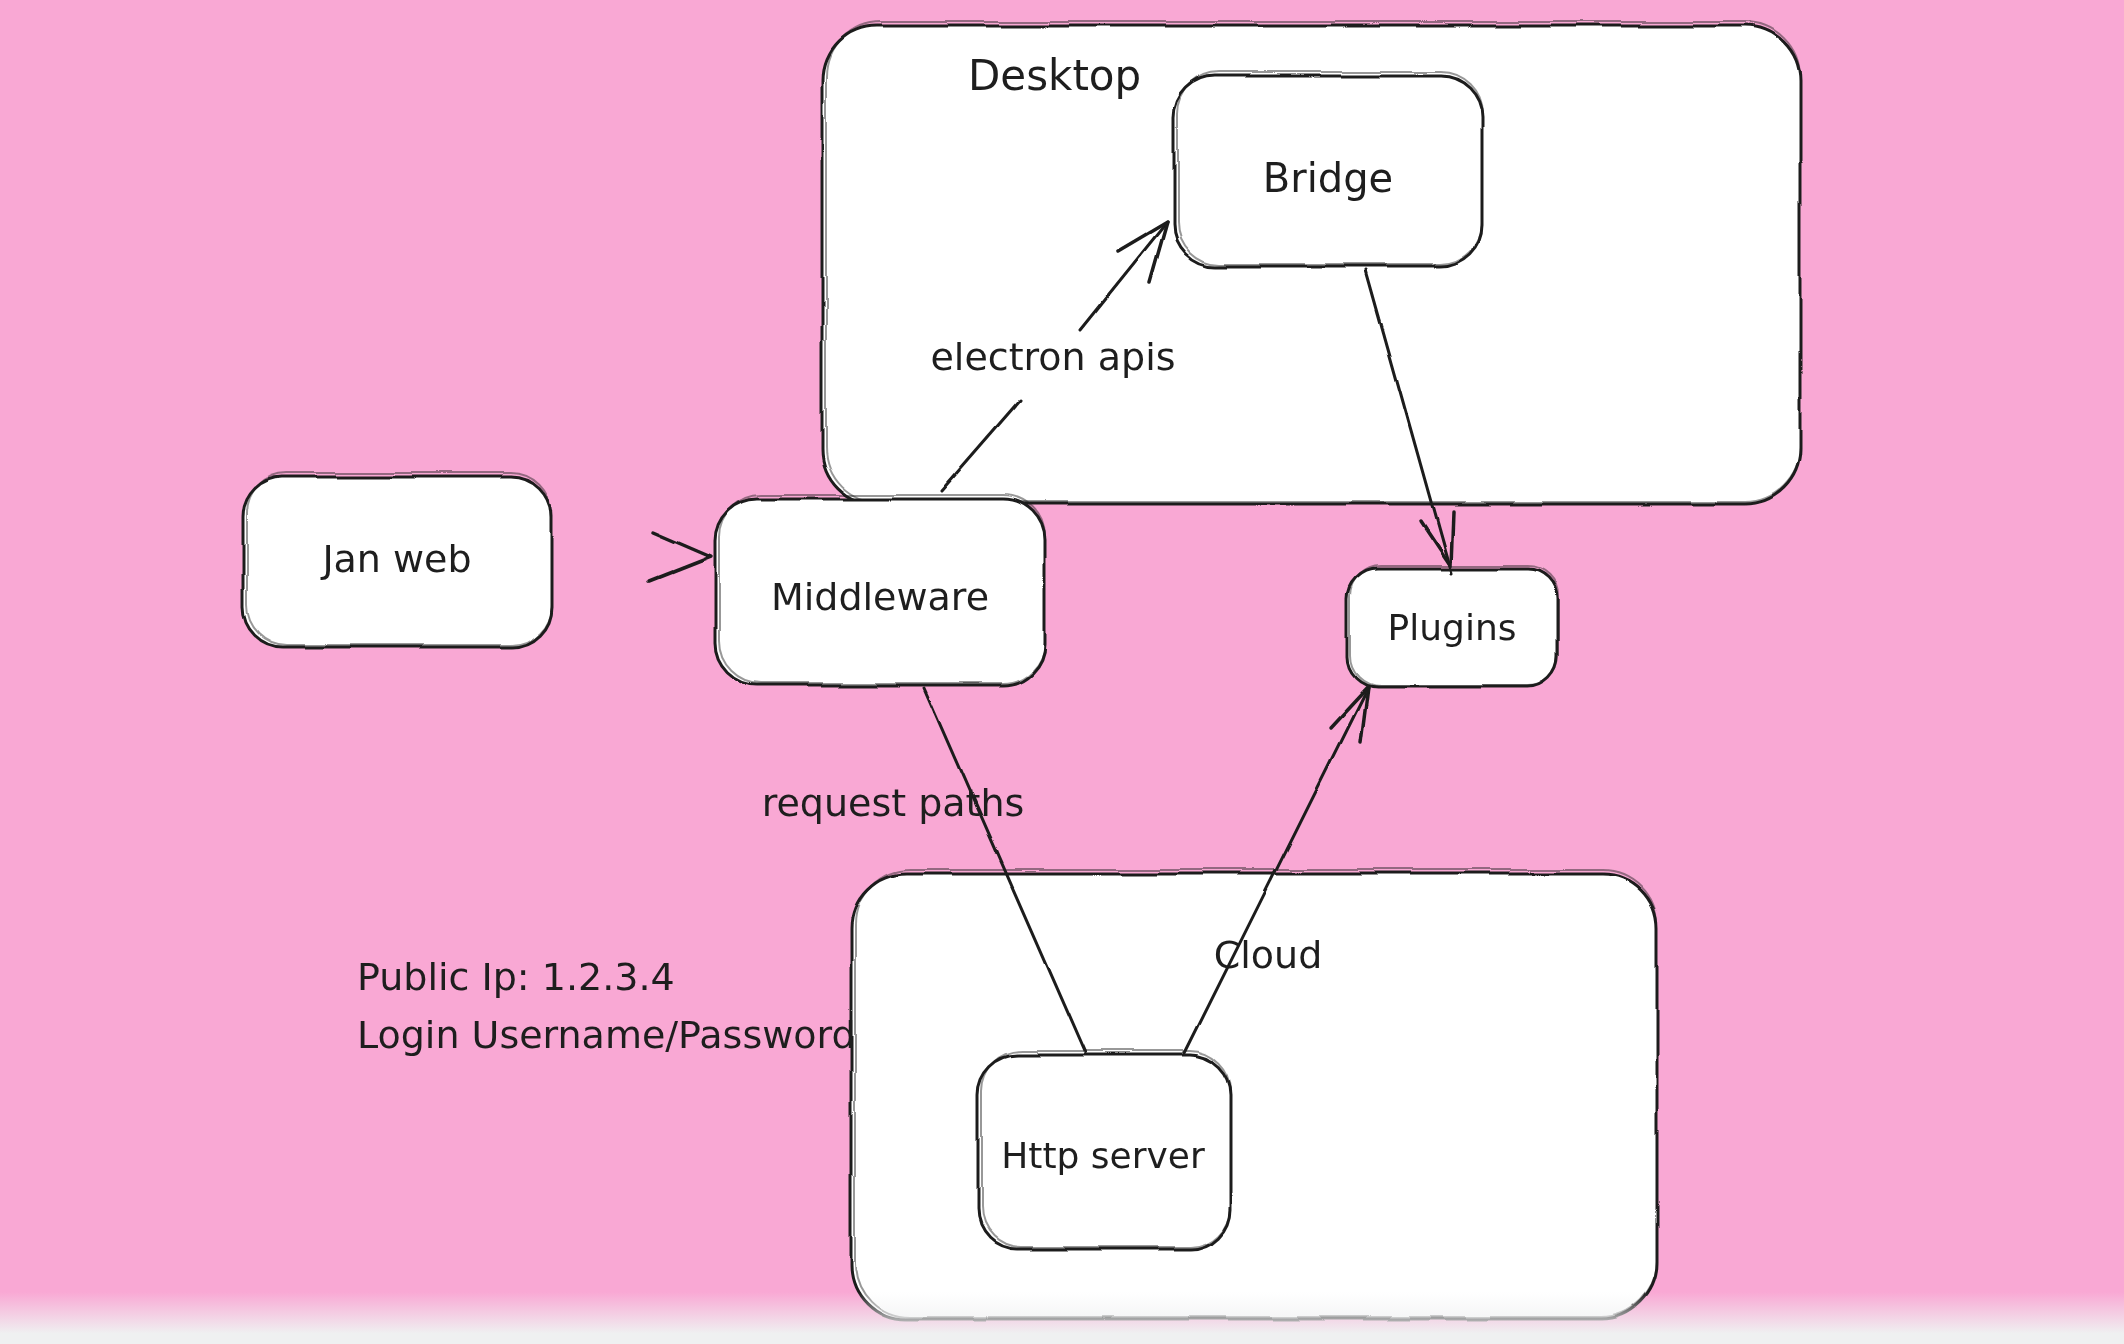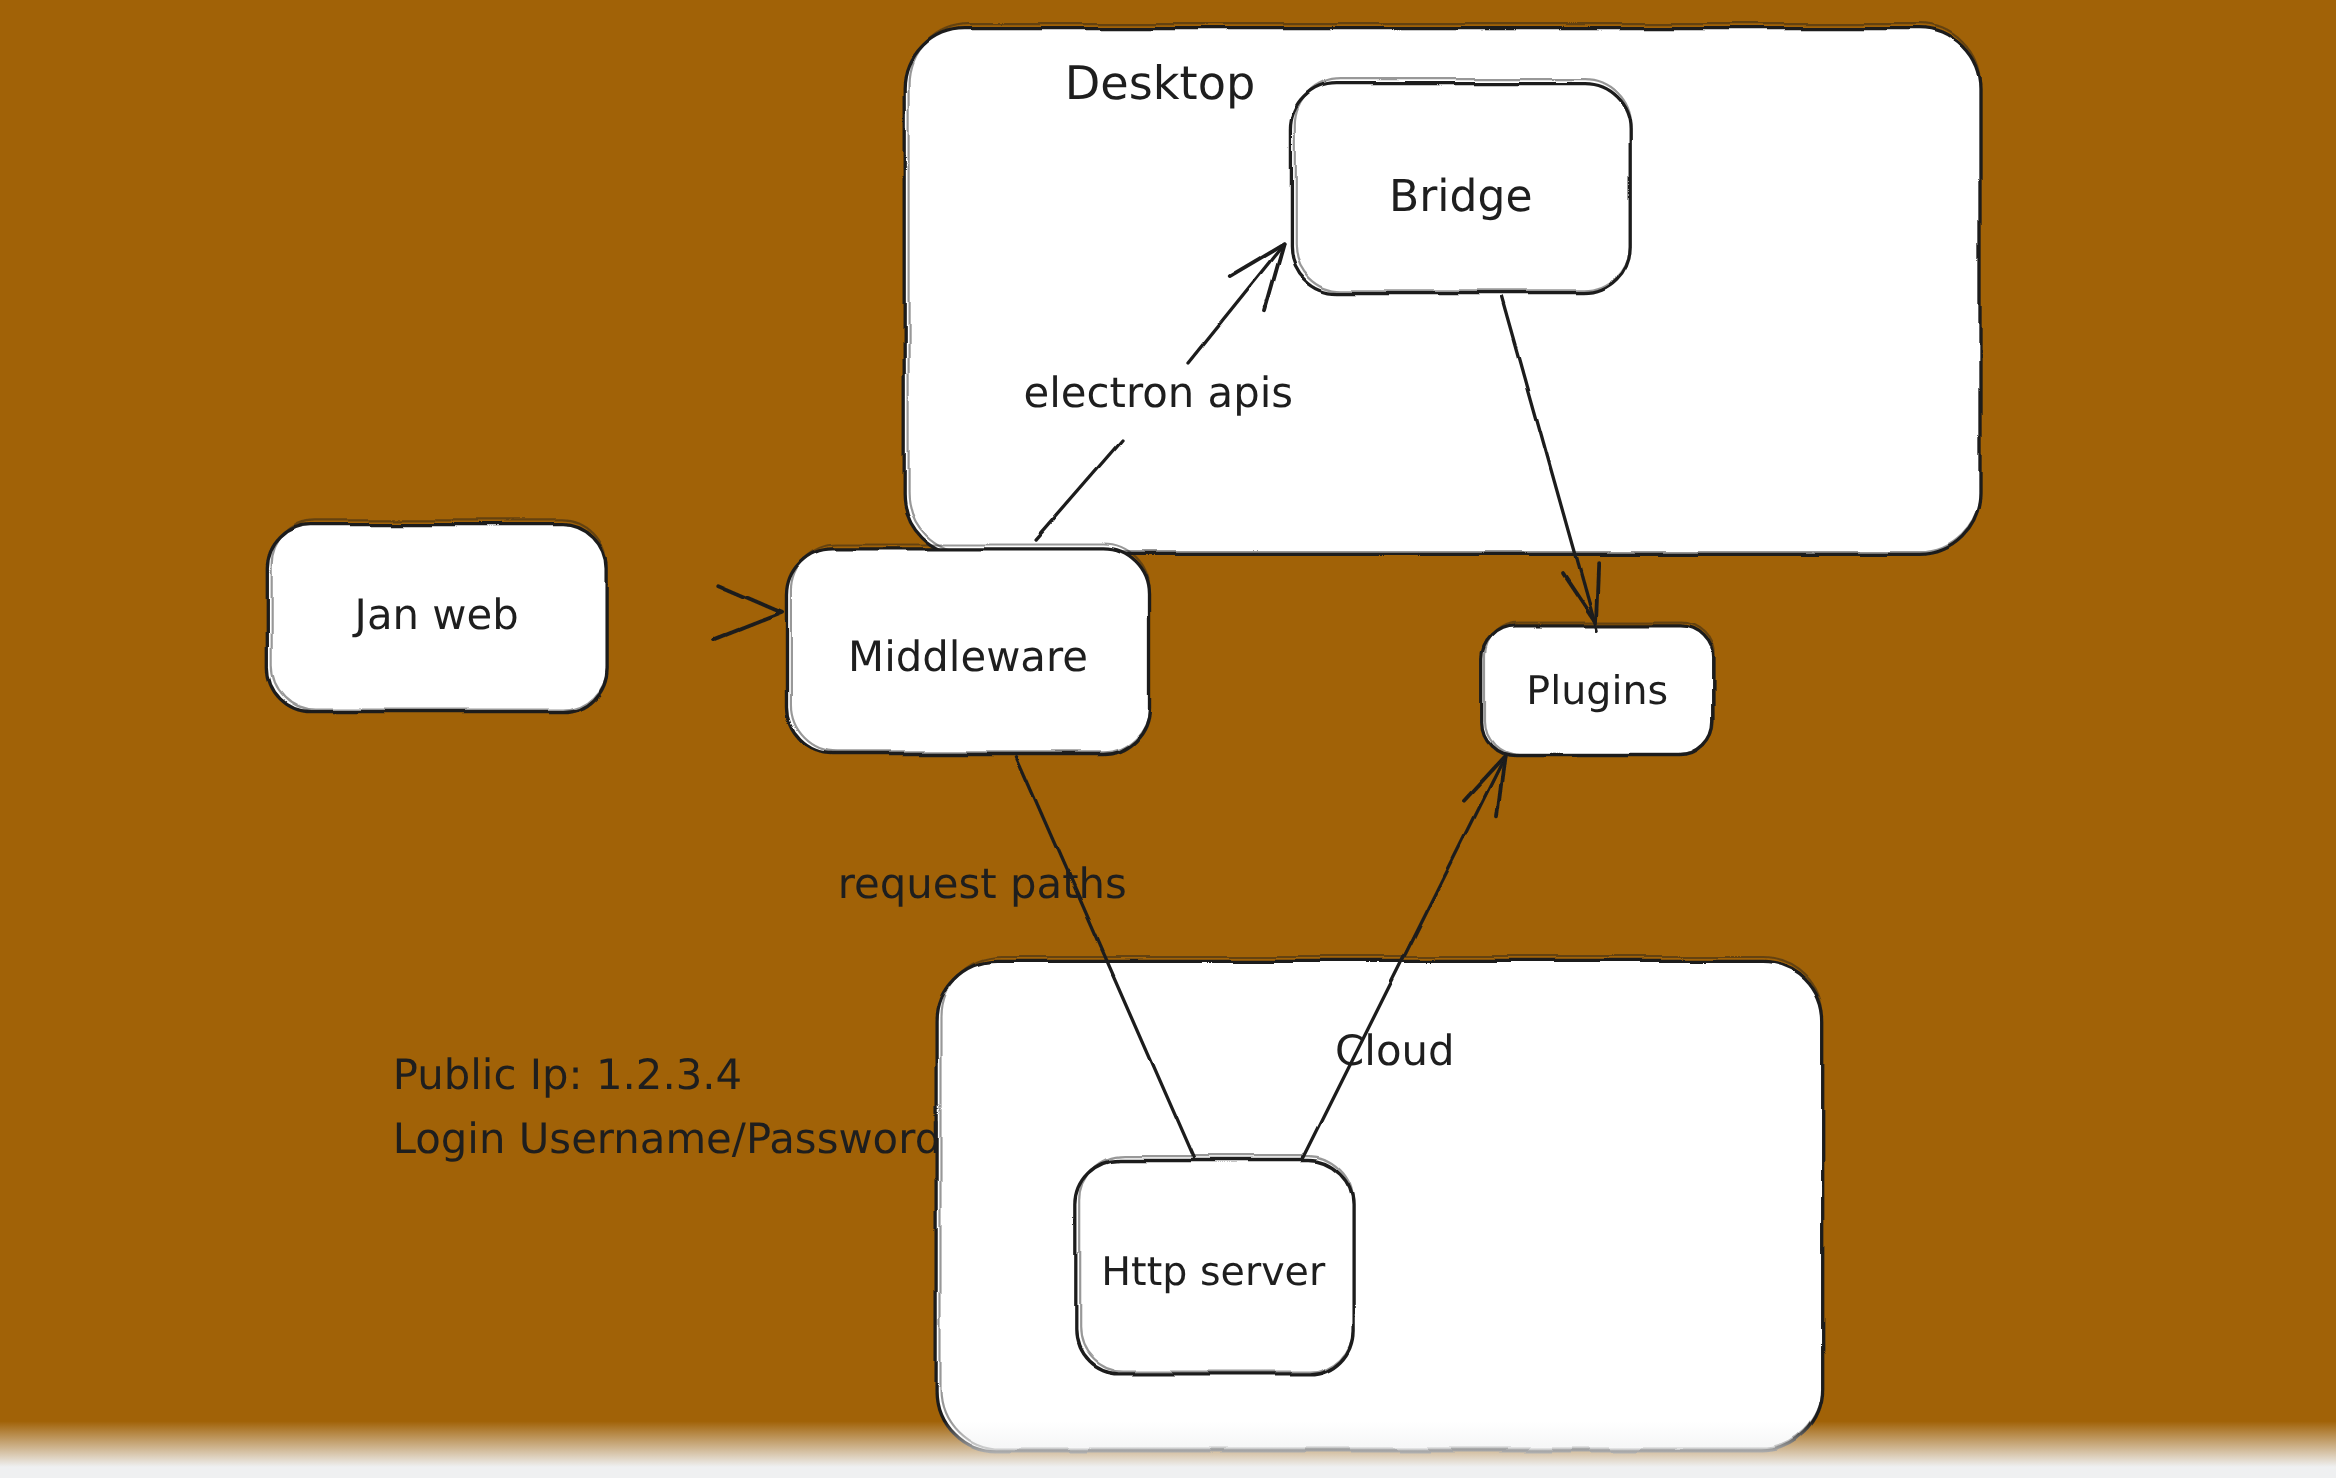--- a/index.html
+++ b/index.html
@@ -4,21 +4,21 @@
 <style>
   html, body {
     margin: 0;
     padding: 0;
     background: #ffffff;
   }
   .stage {
     position: relative;
     width: 2124px;
     height: 1344px;
-    background: #a16207;
+    background: #f9a8d4;
     overflow: hidden;
     font-family: "DejaVu Sans", sans-serif;
   }
   .stage svg {
     position: absolute;
     left: 0;
     top: 0;
     width: 2124px;
     height: 1344px;
   }

